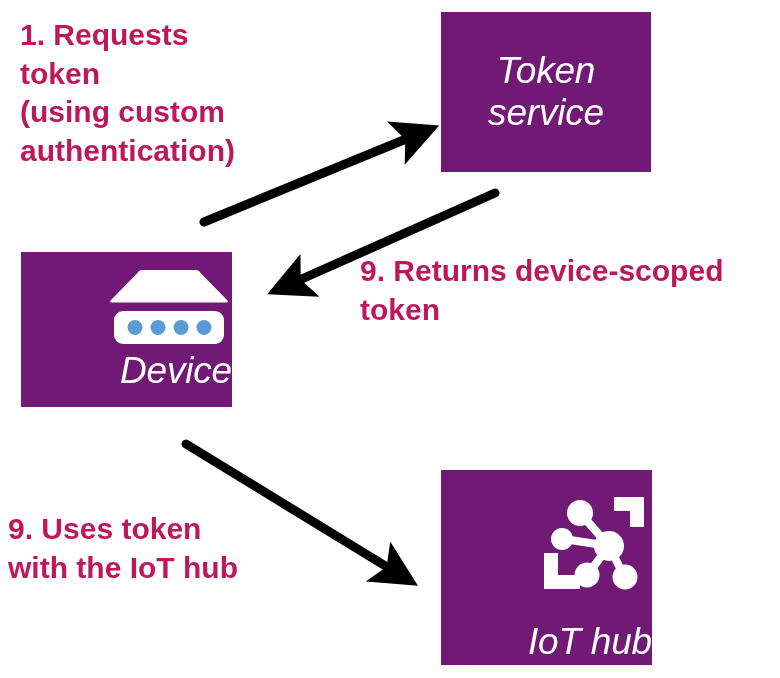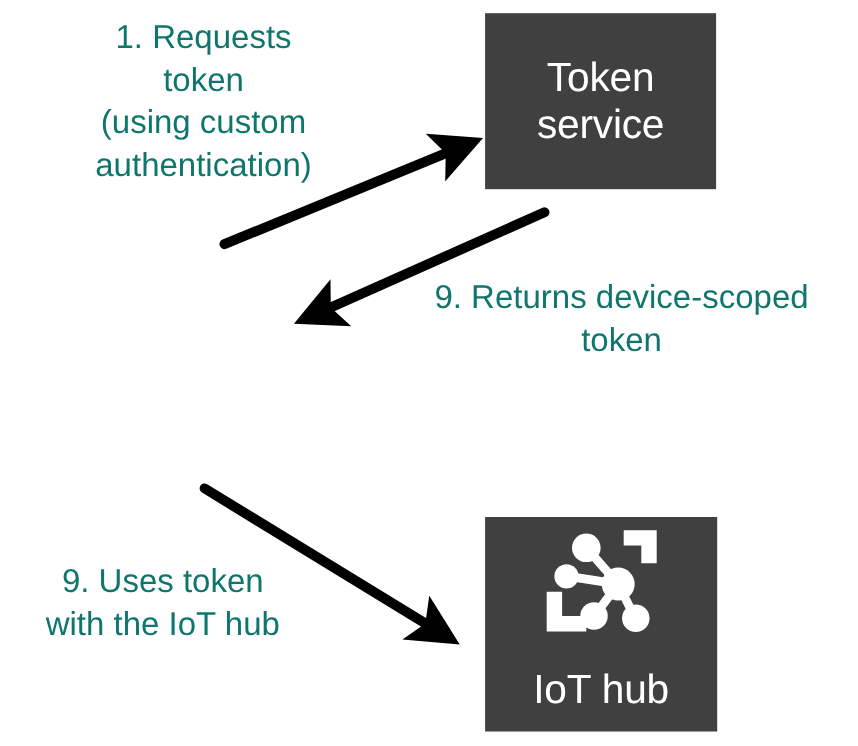--- a/index.html
+++ b/index.html
@@ -13,26 +13,27 @@
   }
   #canvas {
     position: relative;
     width: 780px;
     height: 678px;
     background: #ffffff;
     overflow: hidden;
   }
   .node-box {
     position: absolute;
-    background: #404040;
+    background: #701a75;
     box-sizing: border-box;
     display: flex;
     flex-direction: column;
-    align-items: center;
+    align-items: flex-end;
     justify-content: center;
+    font-style: italic;
   }
   .node-label {
     color: #ffffff;
     font-family: "Liberation Sans", sans-serif;
     font-weight: 400;
     text-align: center;
     line-height: 1.14;
     letter-spacing: -0.2px;
   }
   
@@ -58,38 +59,38 @@
     font-size: 37px;
     margin-top: 4px;
   }
   
   #iot-hub-box {
     left: 441px;
     top: 470px;
     width: 211px;
     height: 195px;
     justify-content: flex-start;
-    padding-top: 4px;
+    padding-top: 19px;
   }
   #iot-hub-box .node-label {
     font-size: 37px;
     margin-top: 20px;
   }
   .node-icon {
     display: block;
   }
   
   .step-text {
     position: absolute;
-    color: #0f766e;
+    color: #be185d;
     font-family: "Liberation Sans", sans-serif;
     font-size: 30px;
     line-height: 1.29;
-    text-align: center;
     white-space: pre-line;
+    font-weight: bold;
   }
   #step-1-text {
     left: 20px;
     top: 16px;
     width: 330px;
   }
   #step-2-text {
     left: 360px;
     top: 252px;
     width: 410px;
@@ -143,20 +144,34 @@
 token</div>
 
   <div class="step-text" id="step-3-text">9. Uses token
 with the IoT hub</div>
 
   <div class="node-box" id="token-service-box">
     <div class="node-label">Token
 service</div>
   </div>
 
+  <div class="node-box" id="device-box">
+    <svg class="node-icon" width="126" height="80" viewBox="0 0 126 80" xmlns="http://www.w3.org/2000/svg">
+
+      <path d="M 36 4 Q 33 4 31.5 7 L 5 34 Q 3 36.5 6 36.5 L 120 36.5 Q 123 36.5 121 34 L 94.5 7 Q 93 4 90 4 Z" fill="#ffffff"></path>
+
+      <rect x="8" y="45" width="110" height="33" rx="9" ry="9" fill="#ffffff"></rect>
+
+      <circle cx="29" cy="61.5" r="7.5" fill="#5B9BD5"></circle>
+      <circle cx="52" cy="61.5" r="7.5" fill="#5B9BD5"></circle>
+      <circle cx="75" cy="61.5" r="7.5" fill="#5B9BD5"></circle>
+      <circle cx="98" cy="61.5" r="7.5" fill="#5B9BD5"></circle>
+    </svg>
+    <div class="node-label">Device</div>
+  </div>
 
   <div class="node-box" id="iot-hub-box">
     <svg class="node-icon" width="116" height="112" viewBox="0 0 116 112" xmlns="http://www.w3.org/2000/svg">
       <g stroke="#ffffff" stroke-width="8" stroke-linecap="round" fill="none">
 
         <line x1="73" y1="57" x2="45" y2="25"></line>
         <line x1="73" y1="57" x2="28" y2="50"></line>
         <line x1="73" y1="57" x2="52" y2="85"></line>
         <line x1="73" y1="57" x2="88" y2="87"></line>
       </g>

